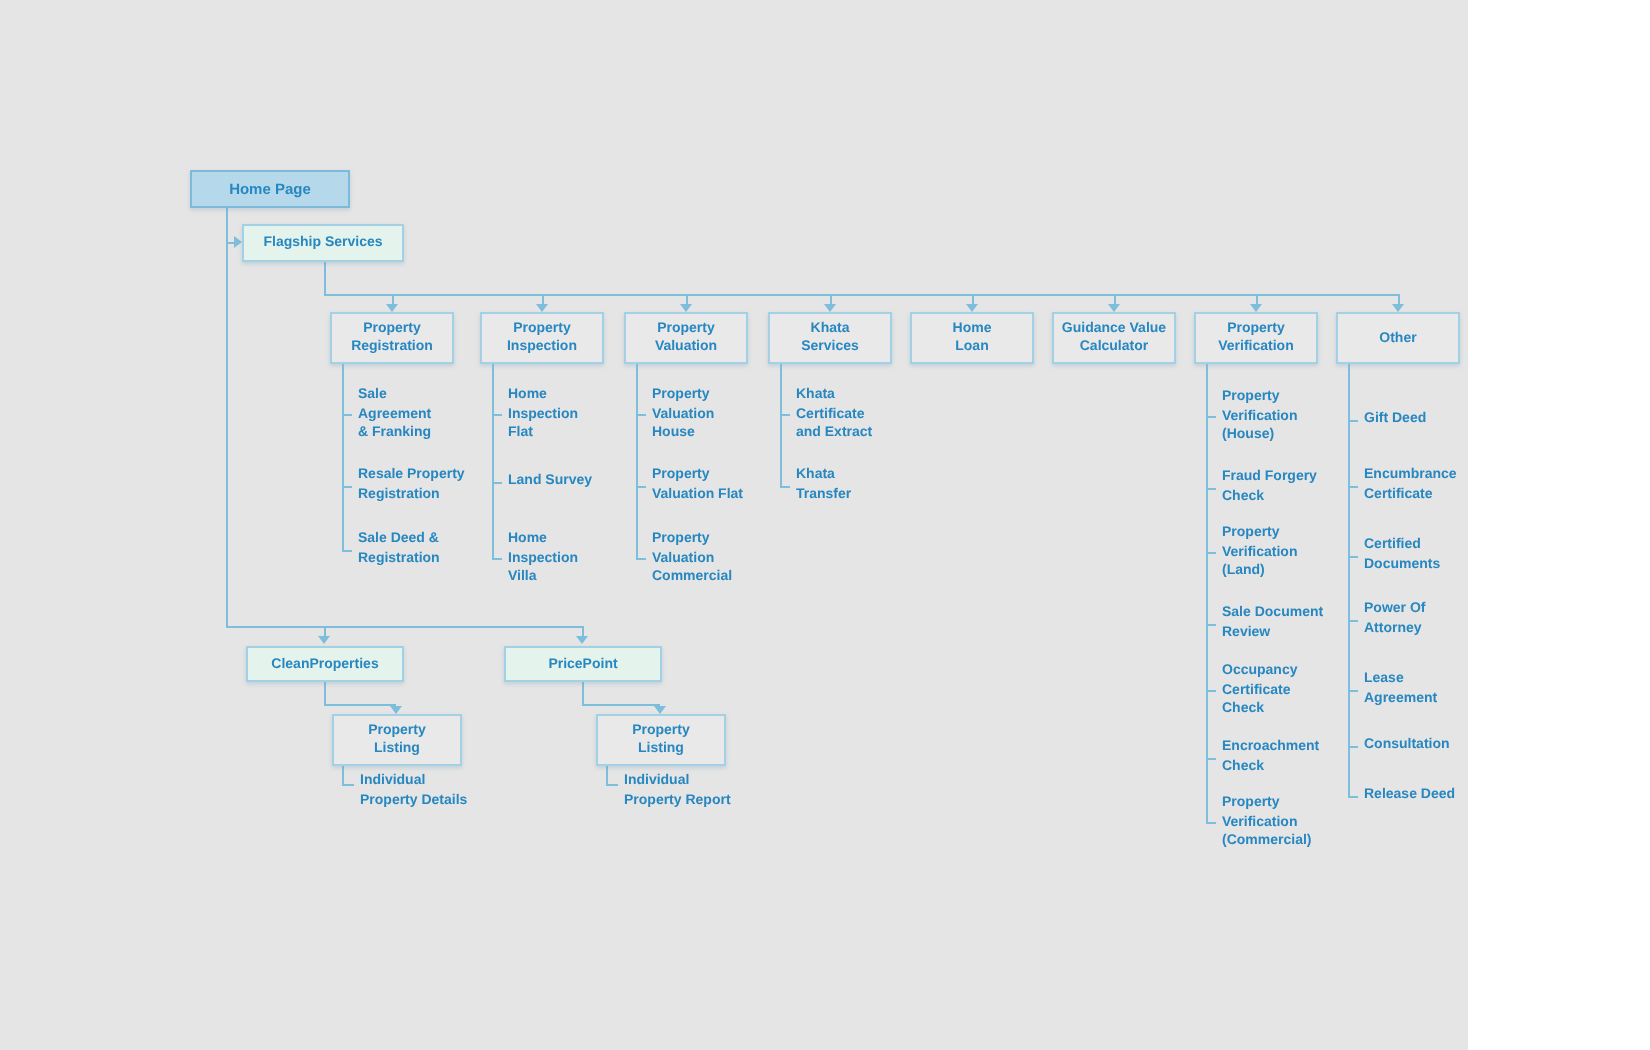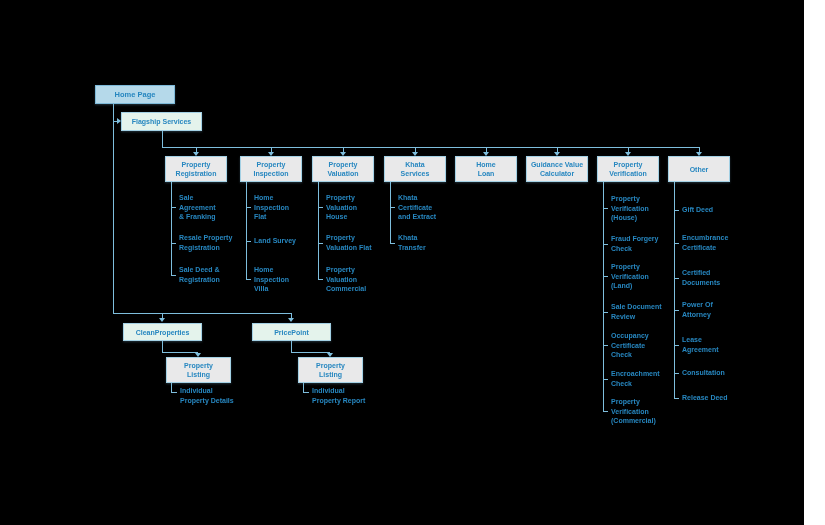--- a/index.html
+++ b/index.html
@@ -1,17 +1,17 @@
 <!DOCTYPE html>
 <html><head>
 <meta charset="utf-8">
 <style>
   html,body{margin:0;padding:0;background:#ffffff;}
   .canvas{
-    position:relative;width:804px;height:525px;background:#000000;
+    position:relative;width:734px;height:525px;background:#e5e5e5;
     font-family:"Liberation Sans",sans-serif;overflow:hidden;
   }
   .node{
     position:absolute;box-sizing:border-box;
     border:1px solid #a3d0e4;
     display:flex;align-items:center;justify-content:center;
     text-align:center;font-weight:700;color:#2787c0;
     font-size:7px;line-height:9px;white-space:pre-line;
     box-shadow:0 1px 2px rgba(110,160,190,0.30);
   }

